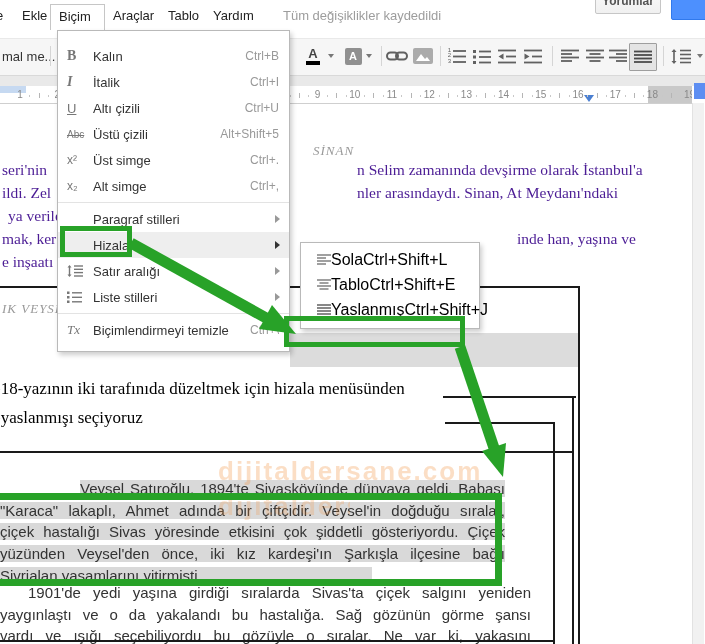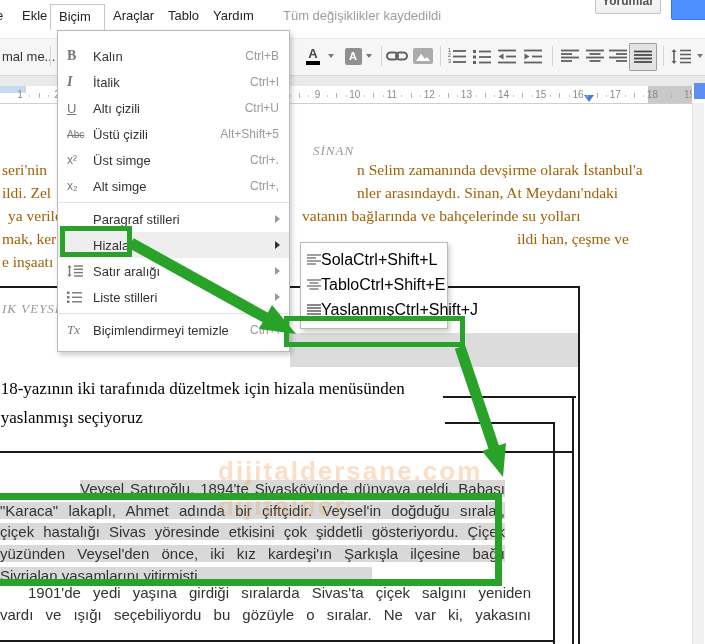--- a/index.html
+++ b/index.html
@@ -27,21 +27,21 @@
   
   #ruler{top:86px;left:0;width:692px;height:17px;background:#fff;border-bottom:1px solid #cfcfcf;overflow:hidden;}
   .ruler-gray{left:648px;top:0;width:44px;height:17px;background:#c9c9c9;}
   .rnum{top:3px;font-size:10px;color:#8a8a8a;transform:translateX(-50%);}
   .rtick{top:7px;width:1px;height:5px;background:#b5b5b5;}
   .rdot{top:9px;width:1px;height:2px;background:#c8c8c8;}
   .blue-strip{left:0;top:0;width:26px;height:7px;background:#c6d9f1;}
   .rmarker{width:0;height:0;border-left:5.5px solid transparent;border-right:5.5px solid transparent;
            border-top:7px solid #4a7fd1;}
   
-  .serif{font-family:"Liberation Serif",serif;font-size:15.5px;color:#a16207;white-space:nowrap;}
+  .serif{font-family:"Liberation Serif",serif;font-size:15.5px;color:#4c1d95;white-space:nowrap;}
   .serif-big{font-family:"Liberation Serif",serif;font-size:17px;color:#000;white-space:nowrap;}
   .ghead{font-family:"Liberation Serif",serif;font-style:italic;font-size:13px;color:#999;
          letter-spacing:1px;white-space:nowrap;}
   .bline{background:#1a1a1a;z-index:4;}
   .grayband{background:#dcdcdc;z-index:2;}
   .sans-par{font-size:15px;color:#333;line-height:21.7px;z-index:2;}
   .sans-par .ln{text-align:justify;text-align-last:justify;white-space:nowrap;}
   .sans-par .ln.last{text-align-last:left;}
   .hl{background:var(--sel);}
   .wm{font-weight:bold;font-size:26px;letter-spacing:2px;color:rgba(242,145,62,.30);
@@ -75,22 +75,21 @@
   <div class="a ghead" style="left:313px;top:143px;">SİNAN</div>
 
   <div class="a serif" style="left:2px;top:161px;">seri'nin</div>
   <div class="a serif" style="left:2px;top:184px;">ildi. Zel</div>
   <div class="a serif" style="left:8px;top:207px;">ya verile</div>
   <div class="a serif" style="left:2px;top:230px;">mak, ker</div>
   <div class="a serif" style="left:2px;top:253px;">e inşaatı</div>
 
   <div class="a serif" style="left:357px;top:161px;">n Selim zamanında devşirme olarak İstanbul'a</div>
   <div class="a serif" style="left:357px;top:184px;">nler arasındaydı. Sinan, At Meydanı'ndaki</div>
-  <div class="a serif" style="left:302px;top:207px;">vatanın bağlarında ve bahçelerinde su yolları</div>
-  <div class="a serif" style="left:517px;top:230px;">ildi han, çeşme ve</div>
+  <div class="a serif" style="left:517px;top:230px;">inde han, yaşına ve</div>
 
   <div class="a ghead" style="left:2px;top:301px;">IK VEYSEL</div>
 
   <div class="a serif-big" style="left:-5px;top:379px;">-18-yazının iki tarafınıda düzeltmek için hizala menüsünden</div>
   <div class="a serif-big" style="left:-5px;top:408px;">-yaslanmışı seçiyoruz</div>
 
   <div class="a grayband" style="left:290px;top:333px;width:290px;height:34px;"></div>
 
   <div class="a bline" style="left:0;top:286px;width:580px;height:2px;"></div>
   <div class="a bline" style="left:578px;top:286px;width:2px;height:358px;"></div>
@@ -107,20 +106,21 @@
   <div class="a sans-par" style="left:0;top:478px;width:505px;">
     <div class="ln" style="padding-left:80px;"><span class="hl">Veysel Şatıroğlu, 1894'te Sivasköyünde dünyaya geldi. Babası</span></div>
     <div class="ln"><span class="hl">"Karaca" lakaplı, Ahmet adında bir çiftçidir. Veysel'in doğduğu sıralar,</span></div>
     <div class="ln"><span class="hl">çiçek hastalığı Sivas yöresinde etkisini çok şiddetli gösteriyordu. Çiçek</span></div>
     <div class="ln"><span class="hl">yüzünden Veysel'den önce, iki kız kardeşi'ın Şarkışla ilçesine bağlı</span></div>
     <div class="ln last"><span class="hl" style="padding-right:170px;">Sivrialan  yaşamlarını yitirmişti.</span></div>
   </div>
 
   <div class="a sans-par" style="left:0;top:582px;width:531px;">
     <div class="ln" style="padding-left:28px;">1901'de yedi yaşına girdiği sıralarda Sivas'ta çiçek salgını yeniden</div>
+    <div class="ln">yaygınlaştı ve o da yakalandı bu hastalığa. Sağ gözünün görme şansı</div>
     <div class="ln">vardı ve ışığı seçebiliyordu bu gözüyle o sıralar. Ne var ki, yakasını</div>
   </div>
 
   <div class="a mb-item" style="left:-4px;">e</div>
   <div class="a mb-item" style="left:22px;">Ekle</div>
   <div class="a mb-open" style="left:50px;width:55px;">Biçim</div>
   <div class="a mb-item" style="left:113px;">Araçlar</div>
   <div class="a mb-item" style="left:168px;">Tablo</div>
   <div class="a mb-item" style="left:213px;">Yardım</div>
   <div class="a status" style="left:283px;">Tüm değişiklikler kaydedildi</div>
@@ -427,21 +427,21 @@
         <span class="subarr"></span>
     </div>
     <div class="msep"></div>
     <div class="mi">
       <span class="ic" style="font-family:'Liberation Serif',serif;font-style:italic;font-size:13px;">Tx</span>
       <span class="lb">Biçimlendirmeyi temizle</span>
         <span class="sc">Ctrl+\</span>
     </div>
   </div>
 
-  <div class="a menu" style="left:300px;top:242px;width:148px;padding:4px 0 6px 6px;">
+  <div class="a menu" style="left:300px;top:242px;width:180px;padding:4px 0 6px 16px;">
     <div class="smi">
       <span class="ic">
           <svg width="14" height="11" viewBox="0 0 14 11">
             <g stroke="#777" stroke-width="1.4">
               <line x1="0" y1="1" x2="14" y2="1"></line>
               <line x1="0" y1="4" x2="9" y2="4"></line>
               <line x1="0" y1="7" x2="14" y2="7"></line>
               <line x1="0" y1="10" x2="9" y2="10"></line>
             </g>
           </svg>

